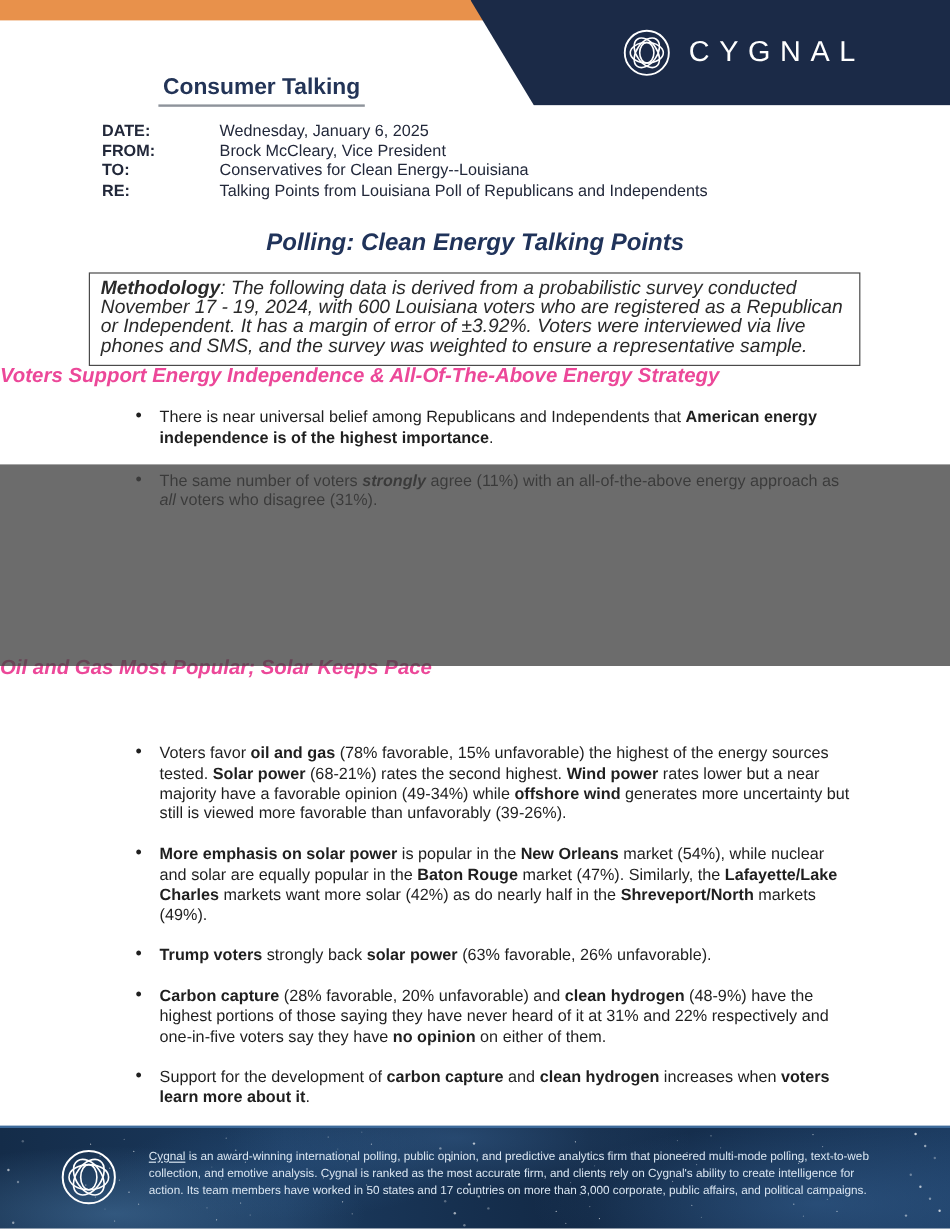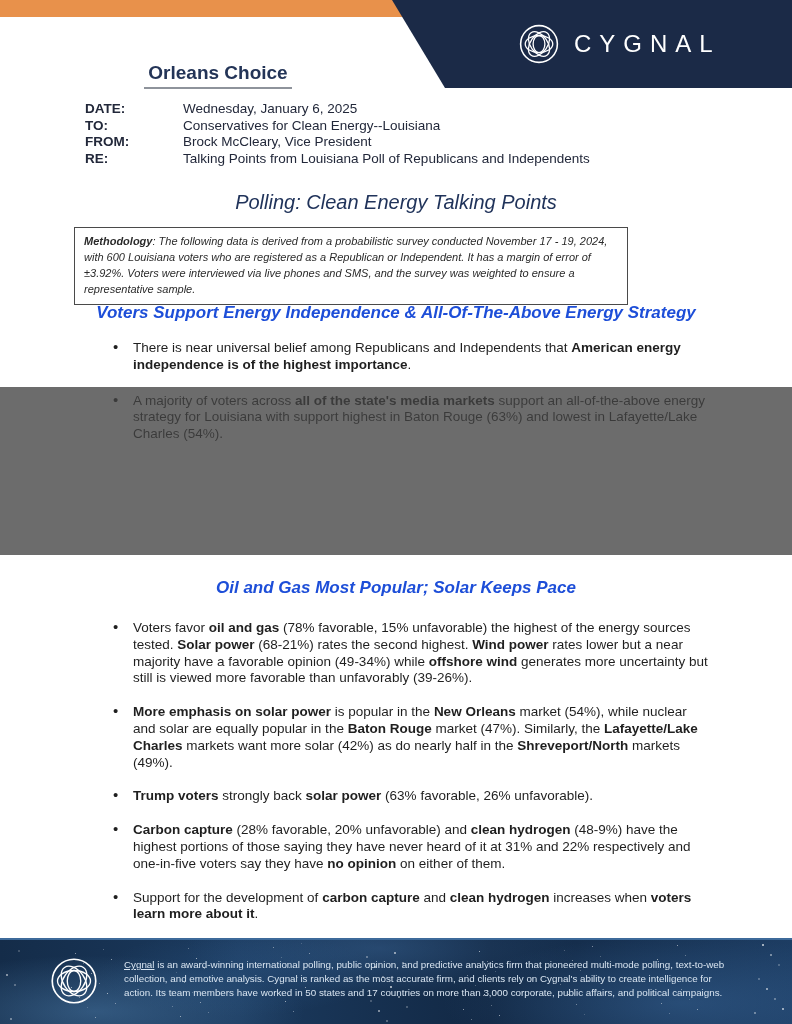--- a/index.html
+++ b/index.html
@@ -25,33 +25,33 @@
     font-weight:bold; font-size:19px; line-height:27px; color:#233457; z-index:3;
   }
   .doc-title .tline { display:inline-block; border-bottom:2px solid #8e939b; padding:0 4px 1px 4px; }
   
   .memo { position:absolute; top:101px; left:85px; font-size:13.5px; line-height:16.6px; color:#22283a; }
   .memo-row { display:flex; }
   .memo-label { width:98px; font-weight:bold; }
   
   .main-heading {
     position:absolute; top:191px; left:0; width:100%; text-align:center;
-    font-size:20px; font-weight:normal; font-style:italic; color:#20335a;
+    font-size:20px; font-weight:bold; font-style:italic; color:#20335a;
   }
   .methodology {
-    position:absolute; top:227px; left:74px; width:554px;
+    position:absolute; top:227px; left:74px; width:643px;
     border:1px solid #4a4a4a; padding:5px 9px 7px 9px;
-    font-size:11px; line-height:16px; font-style:italic; color:#2a2a2a;
+    font-size:16px; line-height:16px; font-style:italic; color:#2a2a2a;
   }
   .section-heading {
-    position:absolute; left:0; width:100%; text-align:center;
-    font-size:17px; font-weight:bold; font-style:italic; color:#1d4ed8;
+    position:absolute; left:0; width:100%; text-align:left;
+    font-size:17px; font-weight:bold; font-style:italic; color:#ec4899;
   }
   #sec1-heading { top:303px; }
-  #sec2-heading { top:578px; }
+  #sec2-heading { top:547px; }
   
   .bullets { position:absolute; left:108px; width:604px; list-style:none; font-size:13.5px; line-height:16.8px; color:#1f1f1f; }
   #sec1-list { top:340px; }
   #sec2-list { top:620px; }
   .bullets li { position:relative; padding-left:25px; }
   #sec1-list li { margin-bottom:19px; }
   #sec2-list li { margin-bottom:17px; }
   .bullets li::before { content:"\2022"; position:absolute; left:5px; top:-1px; font-size:15px; }
   .run-b { font-weight:bold; }
   .run-i { font-style:italic; }
@@ -105,50 +105,50 @@
           <ellipse cx="32" cy="32" rx="21" ry="13" transform="rotate(-55 32 32)"></ellipse>
           <ellipse cx="32" cy="32" rx="9" ry="13"></ellipse>
         </svg>
       </span>
       <span class="brand-text">CYGNAL</span>
     </div>
   </div>
 
   <h1 class="doc-title">
     <br>
-    <span class="tline">Orleans Choice</span>
+    <span class="tline">Consumer Talking</span>
   </h1>
 
   <div class="memo" id="memo-grid">
       <div class="memo-row">
         <span class="memo-label">DATE:</span>
         <span class="memo-value">Wednesday, January 6, 2025</span>
       </div>
       <div class="memo-row">
+        <span class="memo-label">FROM:</span>
+        <span class="memo-value">Brock McCleary, Vice President</span>
+      </div>
+      <div class="memo-row">
         <span class="memo-label">TO:</span>
         <span class="memo-value">Conservatives for Clean Energy--Louisiana</span>
-      </div>
-      <div class="memo-row">
-        <span class="memo-label">FROM:</span>
-        <span class="memo-value">Brock McCleary, Vice President</span>
       </div>
       <div class="memo-row">
         <span class="memo-label">RE:</span>
         <span class="memo-value">Talking Points from Louisiana Poll of Republicans and Independents</span>
       </div>
     </div>
 
   <div class="main-heading">Polling: Clean Energy Talking Points</div>
 
   <div class="methodology"><span class="run-b run-i">Methodology</span><span class="run-i">: The following data is derived from a probabilistic survey conducted November 17 - 19, 2024, with 600 Louisiana voters who are registered as a Republican or Independent. It has a margin of error of ±3.92%. Voters were interviewed via live phones and SMS, and the survey was weighted to ensure a representative sample.</span></div>
 
   <div class="section-heading" id="sec1-heading">Voters Support Energy Independence &amp; All-Of-The-Above Energy Strategy</div>
   <ul class="bullets" id="sec1-list">
       <li><span>There is near universal belief among Republicans and Independents that </span><span class="run-b">American energy independence is of the highest importance</span><span>.</span></li>
-      <li><span>A majority of voters across </span><span class="run-b">all of the state's media markets</span><span> support an all-of-the-above energy strategy for Louisiana with support highest in Baton Rouge (63%) and lowest in Lafayette/Lake Charles (54%).</span></li>
+      <li><span>The same number of voters </span><span class="run-b run-i">strongly</span><span> agree (11%) with an all-of-the-above energy approach as </span><span class="run-i">all</span><span> voters who disagree (31%).</span></li>
     </ul>
 
   <div class="section-heading" id="sec2-heading">Oil and Gas Most Popular; Solar Keeps Pace</div>
   <ul class="bullets" id="sec2-list">
       <li><span>Voters favor </span><span class="run-b">oil and gas</span><span> (78% favorable, 15% unfavorable) the highest of the energy sources tested. </span><span class="run-b">Solar power</span><span> (68-21%) rates the second highest. </span><span class="run-b">Wind power</span><span> rates lower but a near majority have a favorable opinion (49-34%) while </span><span class="run-b">offshore wind</span><span> generates more uncertainty but still is viewed more favorable than unfavorably (39-26%).</span></li>
       <li><span class="run-b">More emphasis on solar power</span><span> is popular in the </span><span class="run-b">New Orleans</span><span> market (54%), while nuclear and solar are equally popular in the </span><span class="run-b">Baton Rouge</span><span> market (47%). Similarly, the </span><span class="run-b">Lafayette/Lake Charles</span><span> markets want more solar (42%) as do nearly half in the </span><span class="run-b">Shreveport/North</span><span> markets (49%).</span></li>
       <li><span class="run-b">Trump voters</span><span> strongly back </span><span class="run-b">solar power</span><span> (63% favorable, 26% unfavorable).</span></li>
       <li><span class="run-b">Carbon capture</span><span> (28% favorable, 20% unfavorable) and </span><span class="run-b">clean hydrogen</span><span> (48-9%) have the highest portions of those saying they have never heard of it at 31% and 22% respectively and one-in-five voters say they have </span><span class="run-b">no opinion</span><span> on either of them.</span></li>
       <li><span>Support for the development of </span><span class="run-b">carbon capture</span><span> and </span><span class="run-b">clean hydrogen</span><span> increases when </span><span class="run-b">voters learn more about it</span><span>.</span></li>
     </ul>

